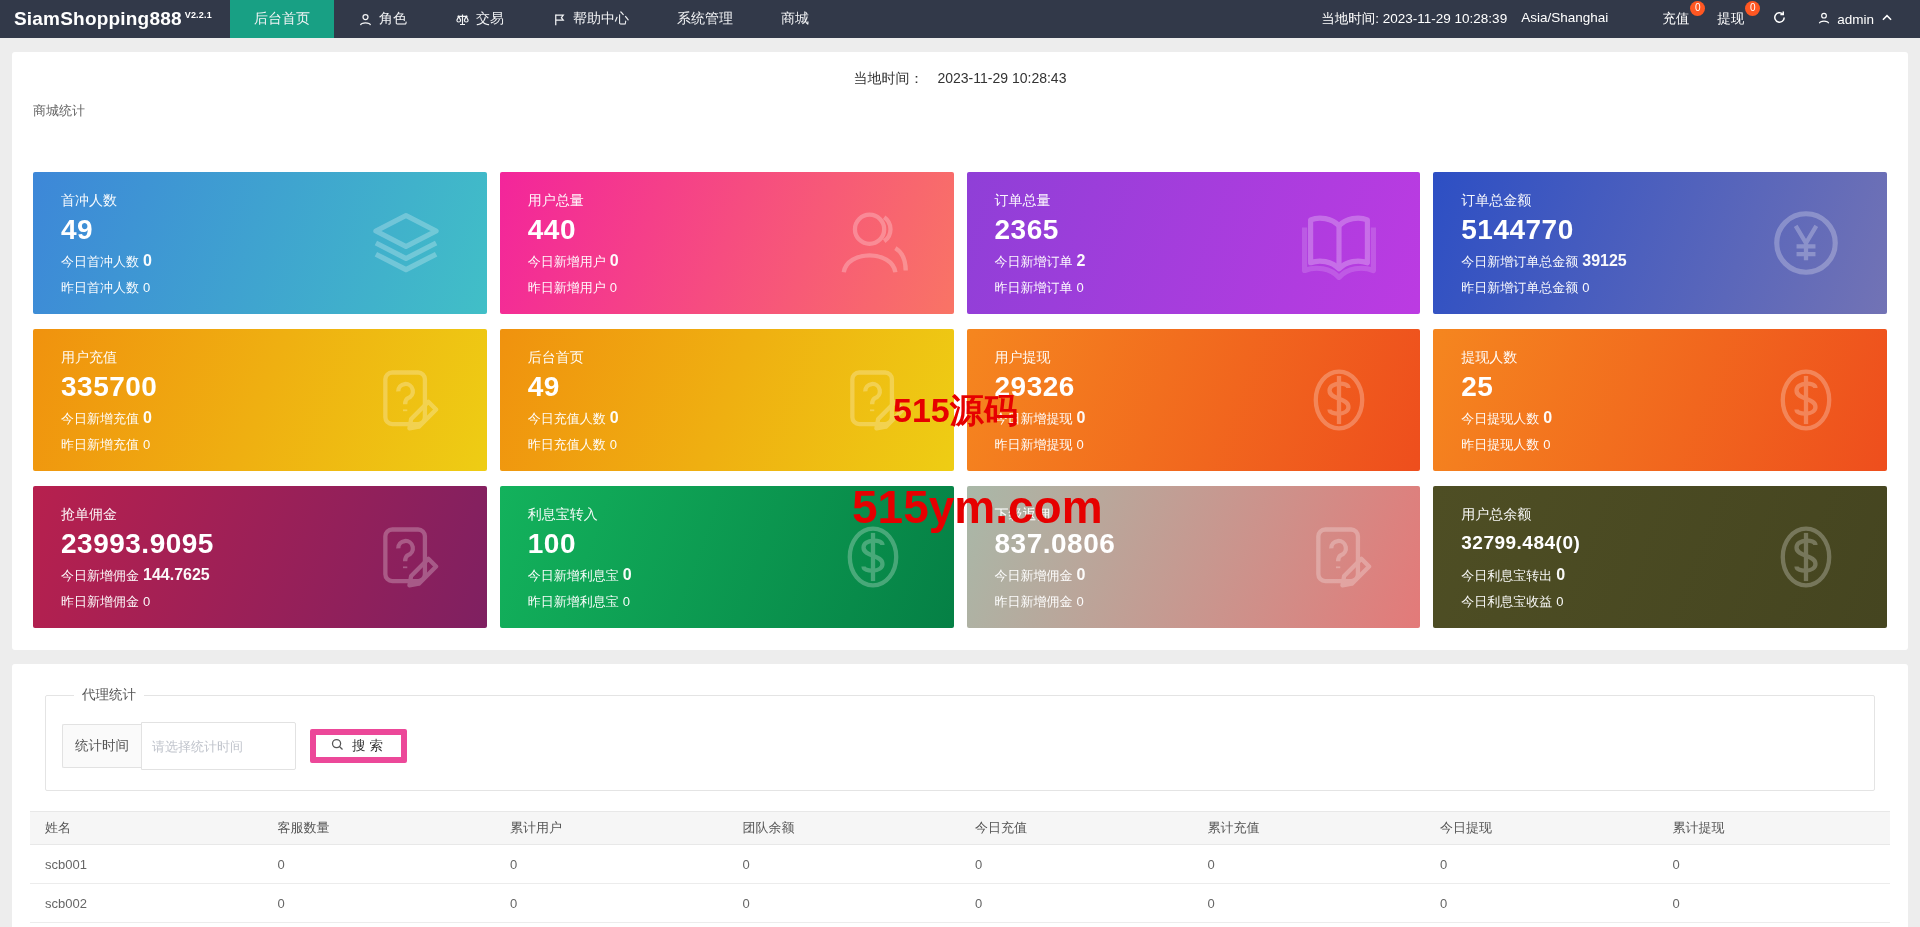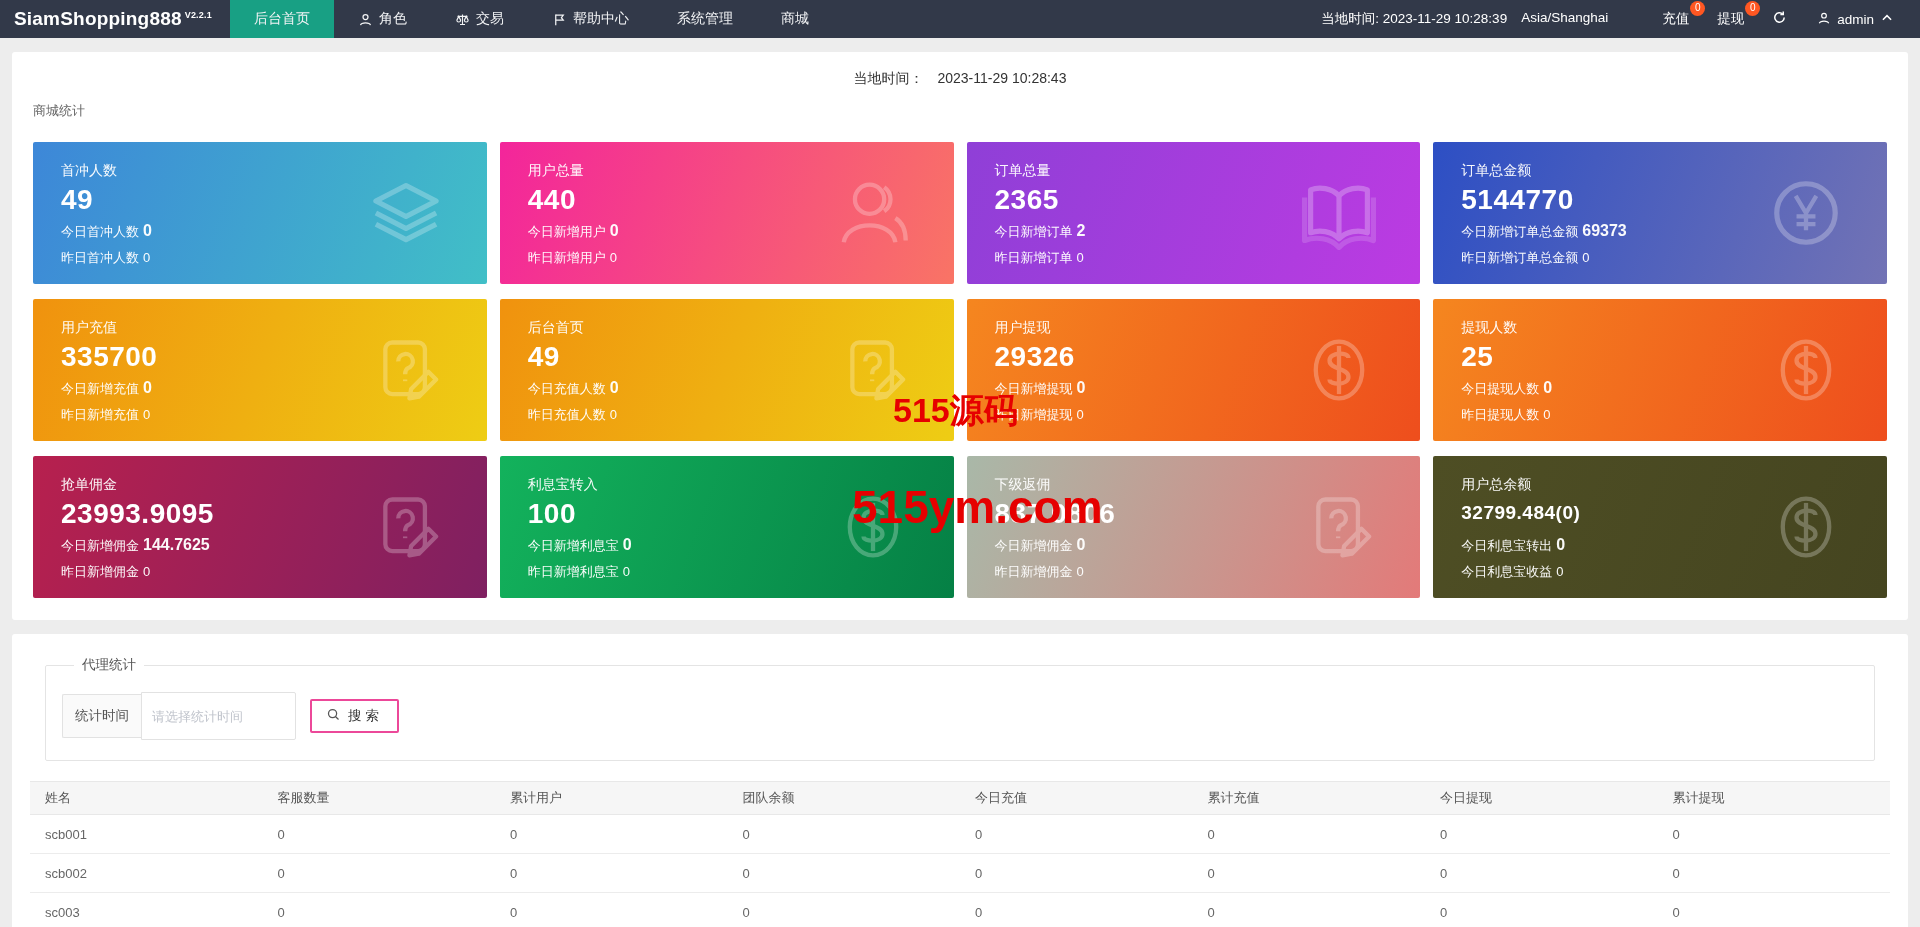--- a/index.html
+++ b/index.html
@@ -24,21 +24,21 @@
   .icon-btn { padding:0 14px; display:flex; align-items:center; cursor:pointer; }
   .icon-btn svg { width:15px; height:15px; }
   .user-btn { display:flex; align-items:center; gap:6px; padding:0 10px 0 16px; cursor:pointer; }
   .user-btn svg { width:14px; height:14px; }
 
   
   .panel { background:#fff; margin:14px 12px; border-radius:3px; }
   .panel-stats { padding:12px 21px 22px 21px; }
   .panel-time { text-align:center; font-size:14px; color:#333; padding:6px 0 10px 0; }
   .panel-time .tv { margin-left:10px; }
-  .section-title { font-size:13px; color:#666; margin:4px 0 22px 0; }
+  .section-title { font-size:13px; color:#666; margin:4px 0 52px 0; }
 
   
   .stats-grid { display:grid; grid-template-columns:repeat(4,1fr); gap:15px 13px; }
   .stat-card { position:relative; height:142px; border-radius:2px; color:#fff; padding:20px 28px; overflow:hidden; }
   .card-title { font-size:14px; opacity:.96; }
   .card-value { font-size:28px; font-weight:bold; margin:4px 0 2px 0; letter-spacing:.5px; }
   .stat-card:nth-child(12) .card-value { font-size:19px; margin:8px 0 8px 0; }
   .card-line { font-size:13px; line-height:26px; opacity:.97; }
   .card-line .line-value { font-weight:bold; font-size:16px; margin-left:4px; }
   .card-line.l2 .line-value { font-weight:normal; font-size:13px; }
@@ -55,21 +55,21 @@
   .panel-agent { padding:22px 18px 0 18px; }
   fieldset.agent-box { border:1px solid #e4e4e4; border-radius:2px; margin:0 15px; padding:14px 32px 20px 16px; }
   fieldset.agent-box legend { font-size:13.5px; color:#555; padding:0 8px; margin-left:12px; }
   .filter-row { display:flex; align-items:center; margin-top:4px; }
   .filter-label { height:44px; display:flex; align-items:center; padding:0 12px; background:#fafafa;
     border:1px solid #e2e2e2; border-right:none; font-size:13.5px; color:#555; border-radius:2px 0 0 2px; }
   .filter-input { height:48px; width:155px; border:1px solid #e2e2e2; padding:0 10px; font-size:13px;
     color:#333; outline:none; border-radius:0 2px 2px 0; font-family:inherit; }
   .filter-input::placeholder { color:#c0c4cc; }
   .search-btn { height:34px; margin-left:14px; display:flex; align-items:center; gap:7px; padding:0 14px;
-    background:#fff; border:2px solid #ec4899; border-radius:2px; font-size:13.5px; color:#333;
+    background:#fff; border:6px solid #ec4899; border-radius:2px; font-size:13.5px; color:#333;
     cursor:pointer; letter-spacing:4px; font-family:inherit; }
   .search-btn svg { width:15px; height:15px; color:#555; }
 
   table.agent-table { width:100%; border-collapse:collapse; table-layout:fixed; margin-top:20px; }
   .agent-table th { background:#f6f6f6; border-top:1px solid #e8e8e8; border-bottom:1px solid #e8e8e8;
     font-size:13px; font-weight:normal; color:#555; text-align:left; padding:7px 0 7px 15px; }
   .agent-table td { font-size:13px; color:#666; border-bottom:1px solid #ececec; padding:0 0 0 15px;
     height:39px; }
 </style>
 </head>
@@ -210,21 +210,21 @@
             <path d="M50 30C42 21 27 19 17 23v50c10-4 25-2 33 7 8-9 23-11 33-7V23c-10-4-25-2-33 7z"></path>
             <path d="M50 30v50"></path>
             <path d="M10 32v50c13-5 30-3 40 8 10-11 27-13 40-8V32" opacity=".6"></path>
           </svg></div>
   </div>
 
   <div class="stat-card" style="background: linear-gradient(110deg, rgb(45, 79, 196), rgb(114, 115, 181));">
     <div class="card-title">订单总金额</div>
     <div class="card-value">5144770</div>
     <div class="card-line l1">
-      <span class="line-label">今日新增订单总金额</span><span class="line-value">69373</span>
+      <span class="line-label">今日新增订单总金额</span><span class="line-value">39125</span>
     </div>
     <div class="card-line l2">
       <span class="line-label">昨日新增订单总金额</span><span class="line-value">0</span>
     </div>
     <div class="card-icon"><svg viewBox="0 0 100 100" fill="none" stroke="currentColor" stroke-width="6">
             <circle cx="50" cy="50" r="34"></circle>
             <path d="M38 30l12 20 12-20M50 50v20M39 54h22M39 63h22" stroke-width="5"></path>
           </svg></div>
   </div>
 

